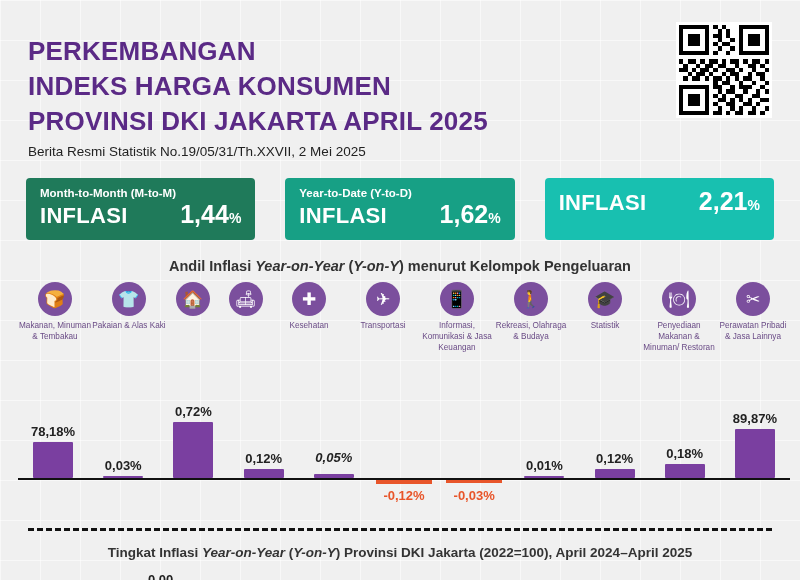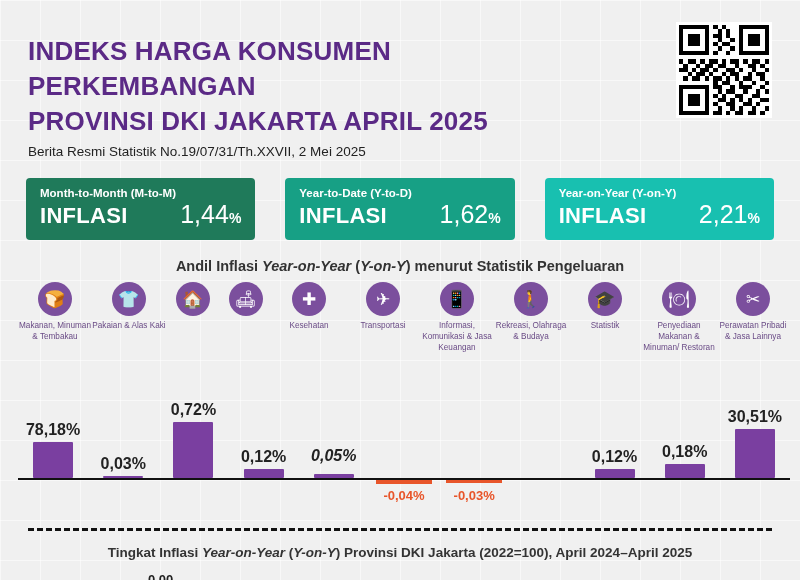--- a/index.html
+++ b/index.html
@@ -82,21 +82,21 @@
     align-items: baseline;
     justify-content: space-between;
   }
   .card .word {
     font-size: 22px;
     font-weight: bold;
     letter-spacing: 0.3px;
   }
   .card .val {
     font-size: 25px;
-    font-weight: normal;
+    font-weight: bold;
   }
   .card .pct {
     font-size: 14px;
     font-weight: bold;
   }
   
   .section-head {
     position: absolute;
     left: 0;
     right: 0;
@@ -174,21 +174,21 @@
     top: 92px;
     left: 50%;
     transform: translateX(-50%);
     width: 56px;
     background: #e8552a;
   }
   .lbl-pos {
     position: absolute;
     left: 50%;
     transform: translateX(-50%);
-    font-size: 16px;
+    font-size: 13px;
     font-weight: bold;
     color: #222;
     white-space: nowrap;
     margin-top: 24px;
   }
   .lbl-neg {
     position: absolute;
     left: 50%;
     transform: translateX(-50%);
     font-size: 13px;
@@ -224,24 +224,24 @@
     font-weight: bold;
     color: #222;
   }
 </style>
 </head>
 <body>
 
 <div class="page">
 
   <div class="title-block">
+    <div class="title-line" style="color: rgb(91, 42, 134);">PERKEMBANGAN</div>
     <div class="title-line" style="color: rgb(91, 42, 134);">INDEKS HARGA KONSUMEN</div>
-    <div class="title-line" style="color: rgb(91, 42, 134);">PERKEMBANGAN</div>
     <div class="title-line" style="color: rgb(91, 42, 134);">PROVINSI DKI JAKARTA APRIL 2025</div>
-    <div class="subtitle">Berita Resmi Statistik No.19/07/31/Th.XXVII, 2 Mei 2025</div>
+    <div class="subtitle">Berita Resmi Statistik No.19/05/31/Th.XXVII, 2 Mei 2025</div>
   </div>
 
   <div class="qr">
     <svg width="90" height="90" viewBox="0 0 21 21" shape-rendering="crispEdges" aria-hidden="true">
       <rect width="21" height="21" fill="#fff"></rect>
       <g fill="#000">
         <rect x="0" y="0" width="7" height="1"></rect>
           <rect x="0" y="6" width="7" height="1"></rect>
         <rect x="0" y="0" width="1" height="7"></rect>
           <rect x="6" y="0" width="1" height="7"></rect>
@@ -359,30 +359,29 @@
       </div>
     </div>
     <div class="card" style="background: rgb(23, 160, 133);">
       <div class="lbl">Year-to-Date (Y-to-D)</div>
       <div class="row">
         <span class="word">INFLASI</span>
         <span><span class="val">1,62</span><span class="pct">%</span></span>
       </div>
     </div>
     <div class="card" style="background: rgb(24, 192, 176);">
-      <div class="lbl">Year-on-Year (Y-on-Y)</div>
       <div class="row">
         <span class="word">INFLASI</span>
         <span><span class="val">2,21</span><span class="pct">%</span></span>
       </div>
     </div>
   </div>
 
   <div class="section-head">
-    <span>Andil Inflasi </span><i>Year-on-Year</i><span> (</span><i>Y-on-Y</i><span>) menurut Statistik Pengeluaran</span>
+    <span>Andil Inflasi </span><i>Year-on-Year</i><span> (</span><i>Y-on-Y</i><span>) menurut Kelompok Pengeluaran</span>
   </div>
 
   <div class="icon-row" id="icon-row">
       <div class="icon-cell">
         <div class="icon-circle" style="font-size: 17px;">🍞</div>
         <div class="cap">Makanan, Minuman &amp; Tembakau</div>
       </div>
       <div class="icon-cell">
         <div class="icon-circle" style="font-size: 17px;">👕</div>
         <div class="cap">Pakaian &amp; Alas Kaki</div>
@@ -440,37 +439,41 @@
       <div class="bar-cell" style="left: 27.2727%; width: 9.09091%;">
         <div class="bar-pos" style="height: 9.33333px; background: rgb(122, 63, 160);"></div>
         <div class="lbl-pos" style="bottom: 44.3333px;">0,12%</div>
       </div>
       <div class="bar-cell" style="left: 36.3636%; width: 9.09091%;">
         <div class="bar-pos" style="height: 3.88889px; background: rgb(122, 63, 160);"></div>
         <div class="lbl-pos" style="bottom: 45px; font-style: italic;">0,05%</div>
       </div>
       <div class="bar-cell" style="left: 45.4545%; width: 9.09091%;">
         <div class="bar-neg" style="height: 4.2px; background: rgb(232, 85, 42);"></div>
-        <div class="lbl-neg" style="color: rgb(232, 85, 42);">-0,04%</div>
+        <div class="lbl-neg" style="color: rgb(232, 85, 42);">-0,12%</div>
       </div>
       <div class="bar-cell" style="left: 54.5455%; width: 9.09091%;">
         <div class="bar-neg" style="height: 3px; background: rgb(232, 85, 42);"></div>
         <div class="lbl-neg" style="color: rgb(232, 85, 42);">-0,03%</div>
       </div>
+      <div class="bar-cell" style="left: 63.6364%; width: 9.09091%;">
+        <div class="bar-pos" style="height: 2px; background: rgb(122, 63, 160);"></div>
+        <div class="lbl-pos" style="bottom: 37px;">0,01%</div>
+      </div>
       <div class="bar-cell" style="left: 72.7273%; width: 9.09091%;">
         <div class="bar-pos" style="height: 9.33333px; background: rgb(122, 63, 160);"></div>
         <div class="lbl-pos" style="bottom: 44.3333px;">0,12%</div>
       </div>
       <div class="bar-cell" style="left: 81.8182%; width: 9.09091%;">
         <div class="bar-pos" style="height: 14px; background: rgb(122, 63, 160);"></div>
         <div class="lbl-pos" style="bottom: 49px;">0,18%</div>
       </div>
       <div class="bar-cell" style="left: 90.9091%; width: 9.09091%;">
         <div class="bar-pos" style="height: 49px; background: rgb(122, 63, 160);"></div>
-        <div class="lbl-pos" style="bottom: 84px;">30,51%</div>
+        <div class="lbl-pos" style="bottom: 84px;">89,87%</div>
       </div>
     </div>
 
   <div class="divider"></div>
   <div class="footer-head">
     <span>Tingkat Inflasi </span><i>Year-on-Year</i><span> (</span><i>Y-on-Y</i><span>) Provinsi DKI Jakarta (2022=100), April 2024–April 2025</span>
   </div>
   <div class="peek-bar">0,00</div>
 
 </div>

